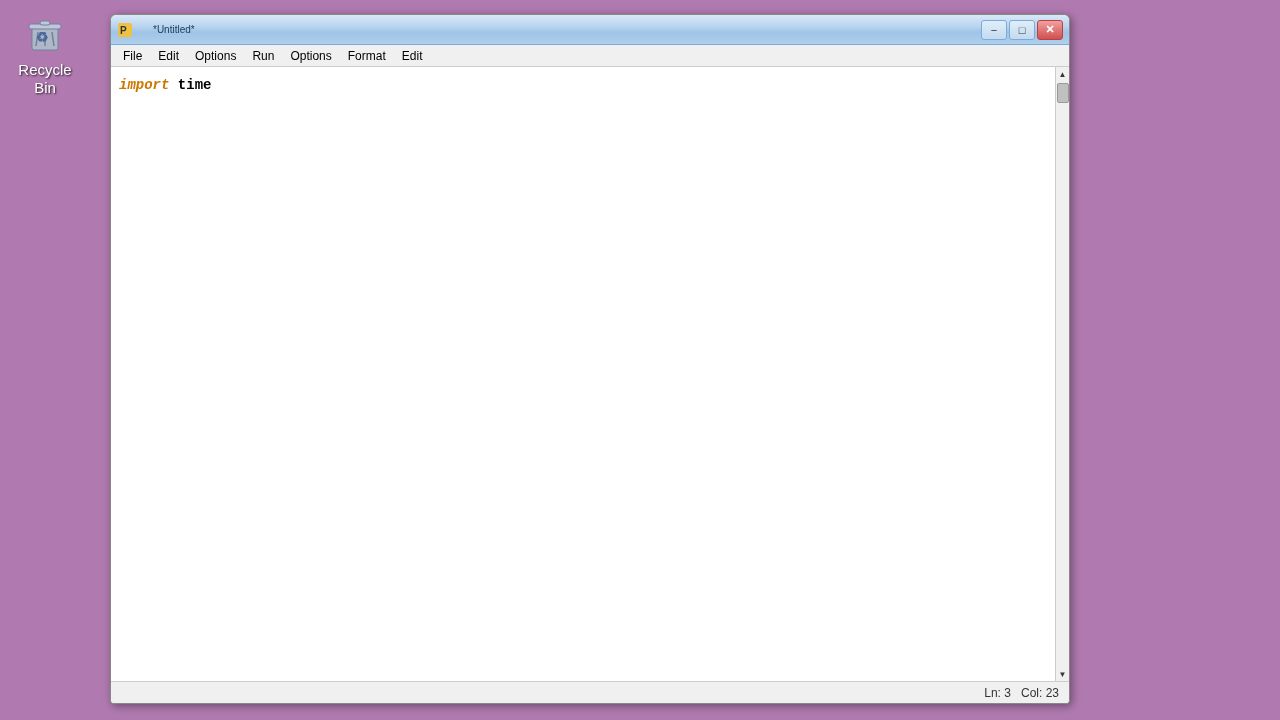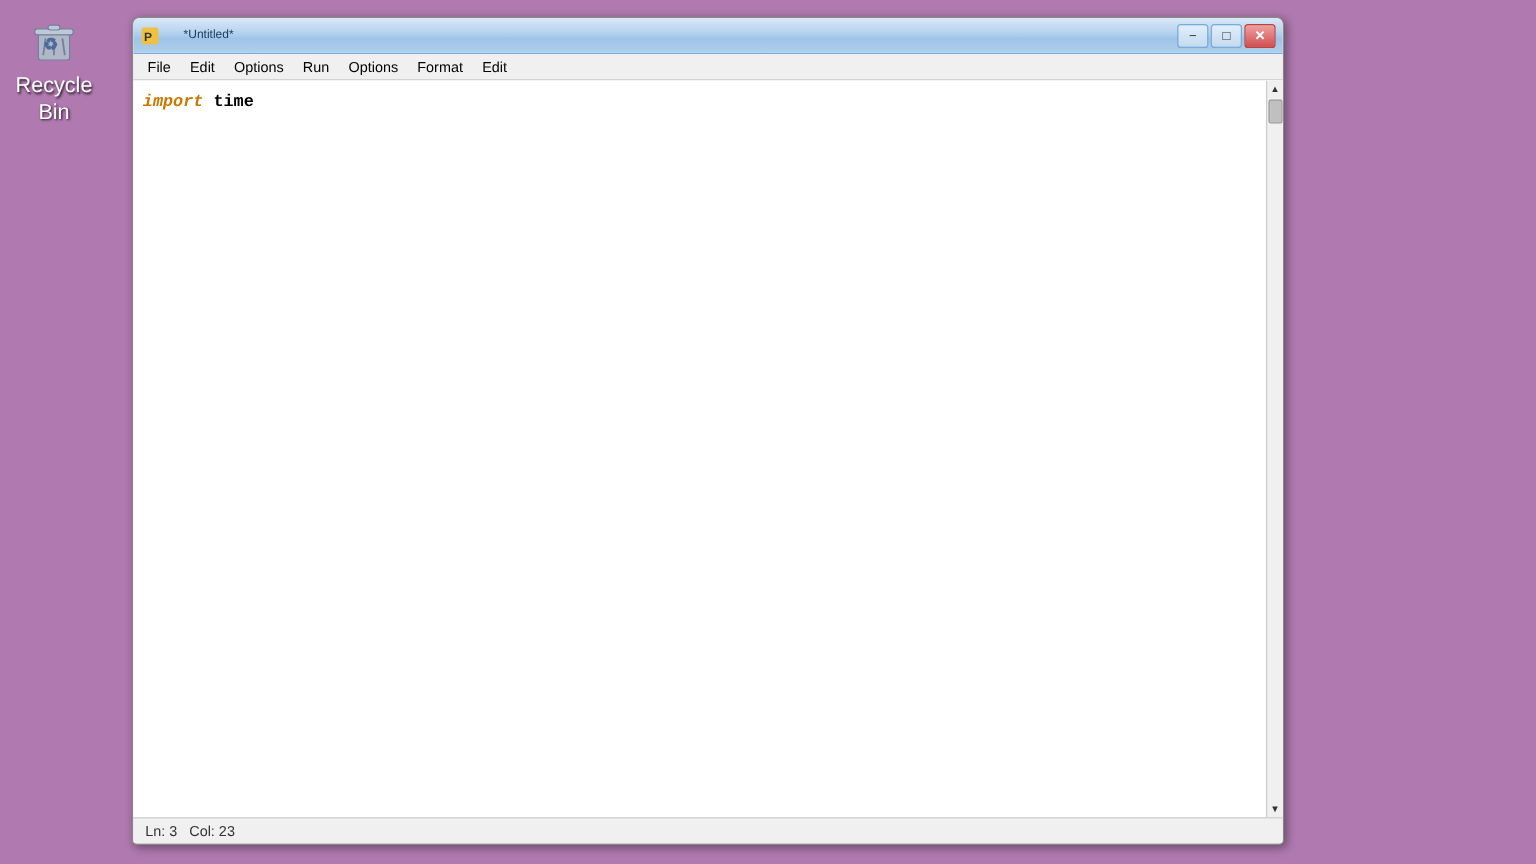--- a/index.html
+++ b/index.html
@@ -28,21 +28,21 @@
       width: 48px;
       height: 48px;
       margin-bottom: 4px;
       display: flex;
       align-items: center;
       justify-content: center;
     }
 
     .desktop-icon .icon-label {
       color: white;
-      font-size: 18px;
+      font-size: 15px;
       text-align: center;
       text-shadow: 1px 1px 2px rgba(0,0,0,0.8);
       line-height: 1.2;
     }
 
     
     .recycle-bin-icon {
       top: 5px;
       left: 5px;
     }
@@ -187,20 +187,21 @@
       cursor: pointer;
     }
 
     
     .status-bar {
       background: #f0f0f0;
       height: 22px;
       border-top: 1px solid #ccc;
       display: flex;
       align-items: center;
+      justify-content: flex-end;
       padding: 4px 10px;
       font-size: 12px;
       color: #333;
       flex-shrink: 0;
     }
 
     
     .kw-orange { color: #cc7700; font-style: italic; }
     .kw-blue { color: #0000cc; font-style: italic; }
     .fn-black { color: #000000; }

